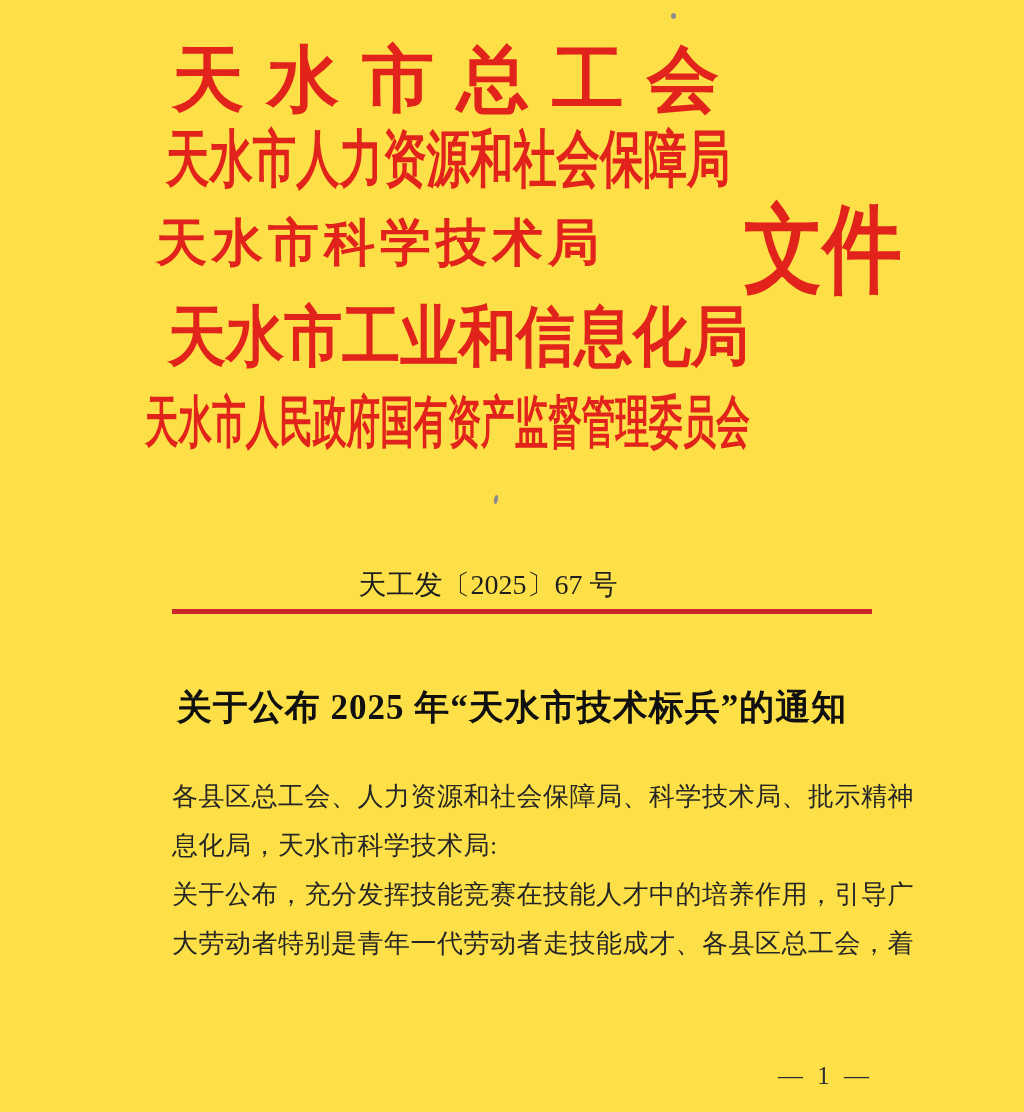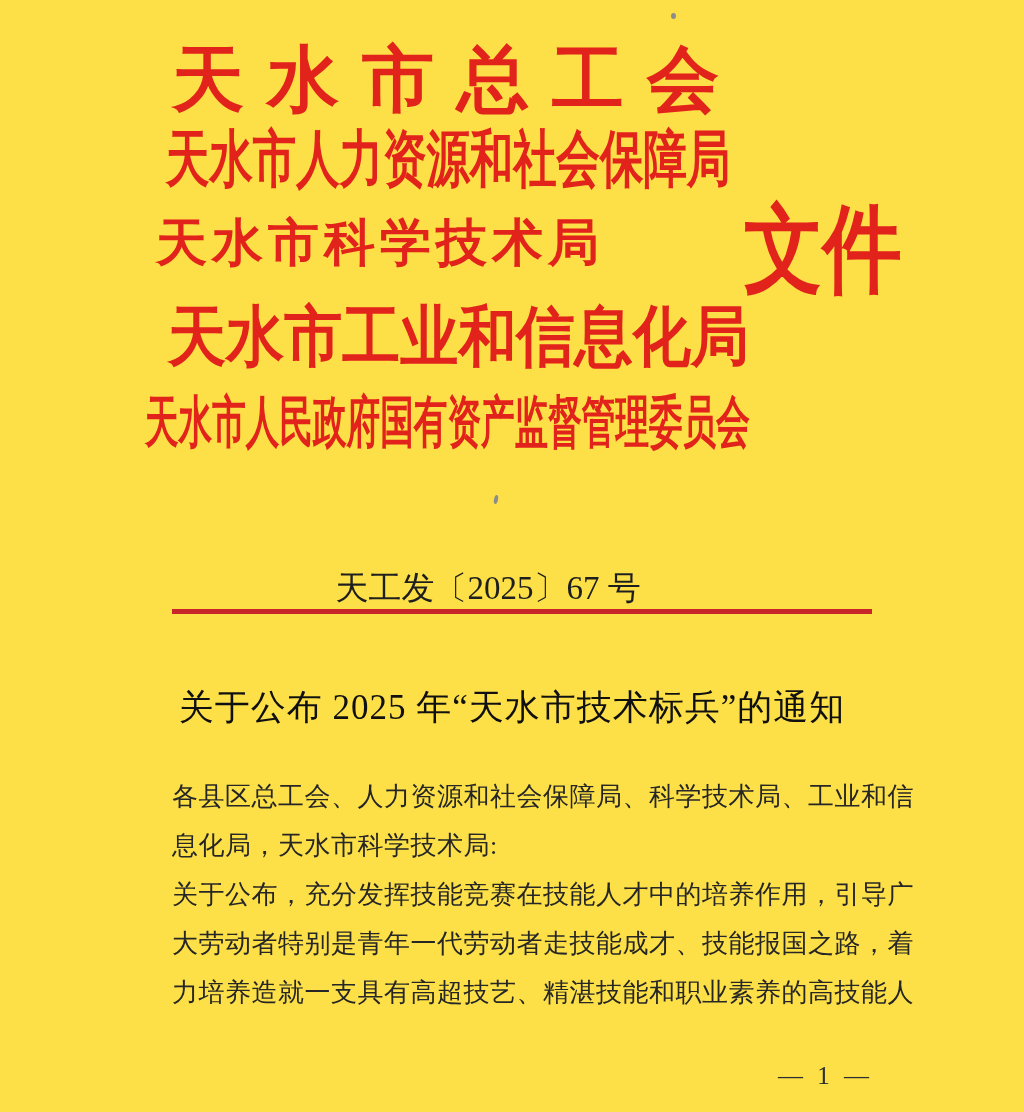--- a/index.html
+++ b/index.html
@@ -37,40 +37,40 @@
   }
   .org-4 { left: 168px; top: 304px; font-size: 66px; transform: scaleX(0.88); transform-origin: 0 0; }
   .org-5 { left: 145px; top: 394px; font-size: 56px; transform: scaleX(0.60); transform-origin: 0 0; }
 
   
   .doc-number {
     position: absolute;
     left: 0; top: 566px;
     width: 976px;
     text-align: center;
-    font-size: 33px;
+    font-size: 28px;
     color: #1e1e1e;
     white-space: nowrap;
   }
   .red-rule {
     position: absolute;
     left: 172px; top: 609px;
     width: 700px; height: 5px;
     background: #c9262c;
   }
 
   
   .doc-title {
     position: absolute;
     left: 0; top: 684px;
     width: 1024px;
     margin: 0;
     text-align: center;
     font-size: 35px;
-    font-weight: normal;
+    font-weight: bold;
     color: #101010;
     white-space: nowrap;
     letter-spacing: 1px;
   }
 
   
   .doc-body {
     position: absolute;
     left: 172px; top: 772px;
     width: 710px;
@@ -114,25 +114,24 @@
     <div class="org org-5">天水市人民政府国有资产监督管理委员会</div>
   </div>
 
   <div class="doc-number">天工发〔2025〕67 号</div>
 
   <div class="red-rule"></div>
 
   <h1 class="doc-title">关于公布 2025 年“天水市技术标兵”的通知</h1>
 
   <div class="doc-body">
-    <p>各县区总工会、人力资源和社会保障局、科学技术局、工业和信</p>
+    <p>各县区总工会、人力资源和社会保障局、科学技术局、批示精神</p>
     <p>息化局，天水市科学技术局:</p>
     <p>关于公布，充分发挥技能竞赛在技能人才中的培养作用，引导广</p>
-    <p>大劳动者特别是青年一代劳动者走技能成才、技能报国之路，着</p>
-    <p>力培养造就一支具有高超技艺、精湛技能和职业素养的高技能人</p>
+    <p>大劳动者特别是青年一代劳动者走技能成才、各县区总工会，着</p>
   </div>
 
   <div class="page-number">— 1 —</div>
 
   <div class="speck speck-a"></div>
   <div class="speck speck-b"></div>
 
 </div>
 
 </body></html>

